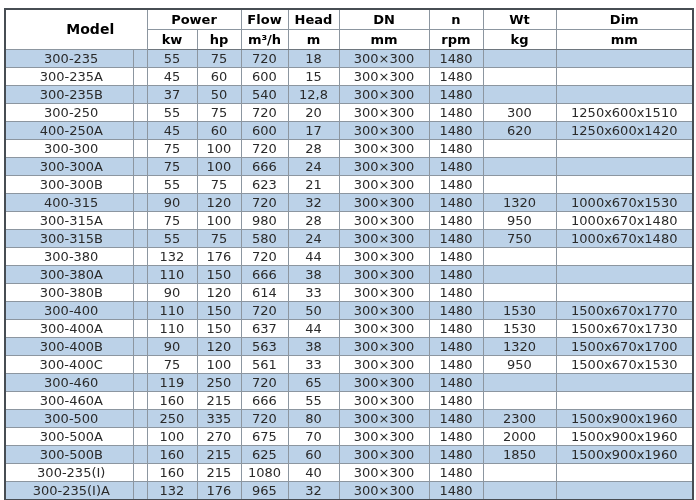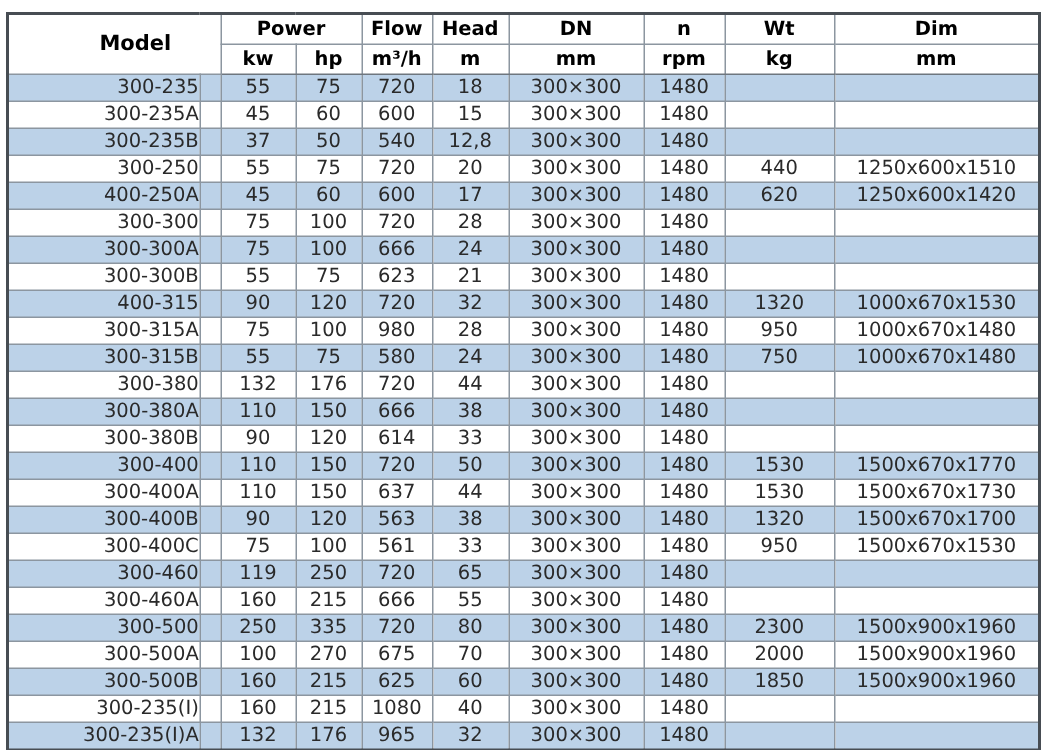--- a/index.html
+++ b/index.html
@@ -55,21 +55,21 @@
     border-bottom-color: #6e767e;
   }
   td {
     font-size: 13px;
     color: #2a2a2a;
     text-align: center;
     height: 17px;
     line-height: 17px;
   }
   td.cell-model {
-    text-align: right;
+    text-align: center;
     padding-left: 4px;
   }
   tr.band td {
     background: #bcd2e8;
   }
 </style>
 </head>
 <body>
 
 <div class="page">
@@ -147,21 +147,21 @@
         </tr>
         <tr>
           <td class="cell-model">300-250</td>
           <td class="cell-spacer"></td>
           <td class="cell-kw">55</td>
           <td class="cell-hp">75</td>
           <td class="cell-flow">720</td>
           <td class="cell-head">20</td>
           <td class="cell-dn">300×300</td>
           <td class="cell-n">1480</td>
-          <td class="cell-wt">440</td>
+          <td class="cell-wt">300</td>
           <td class="cell-dim">1250x600x1510</td>
         </tr>
         <tr class="band">
           <td class="cell-model">400-250A</td>
           <td class="cell-spacer"></td>
           <td class="cell-kw">45</td>
           <td class="cell-hp">60</td>
           <td class="cell-flow">600</td>
           <td class="cell-head">17</td>
           <td class="cell-dn">300×300</td>

